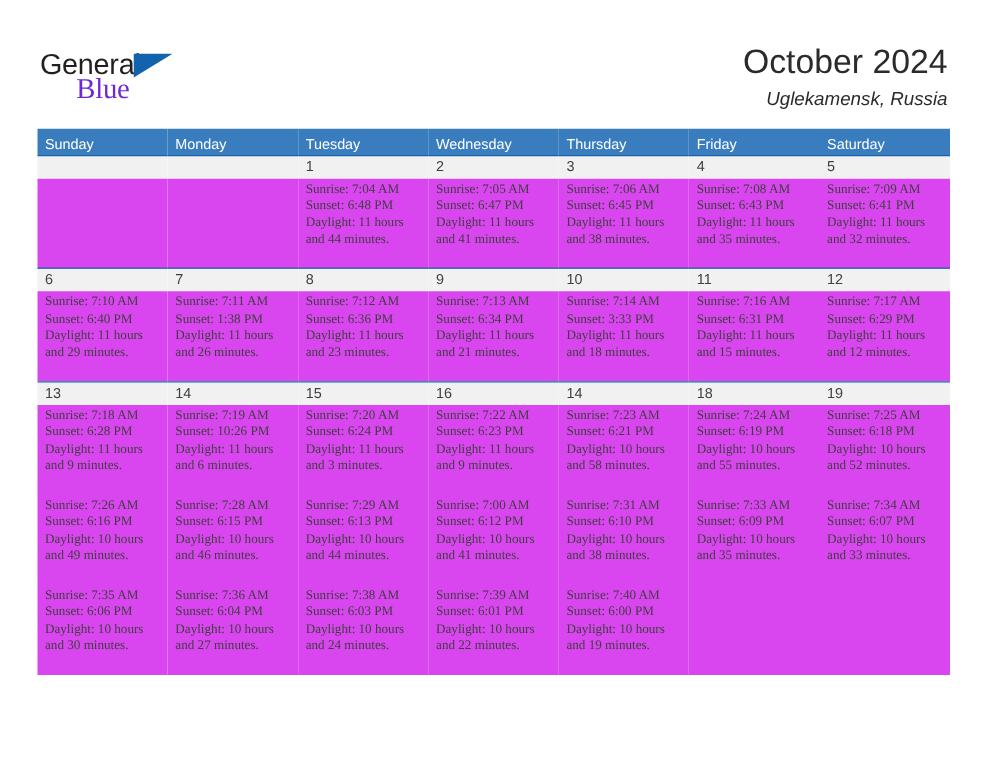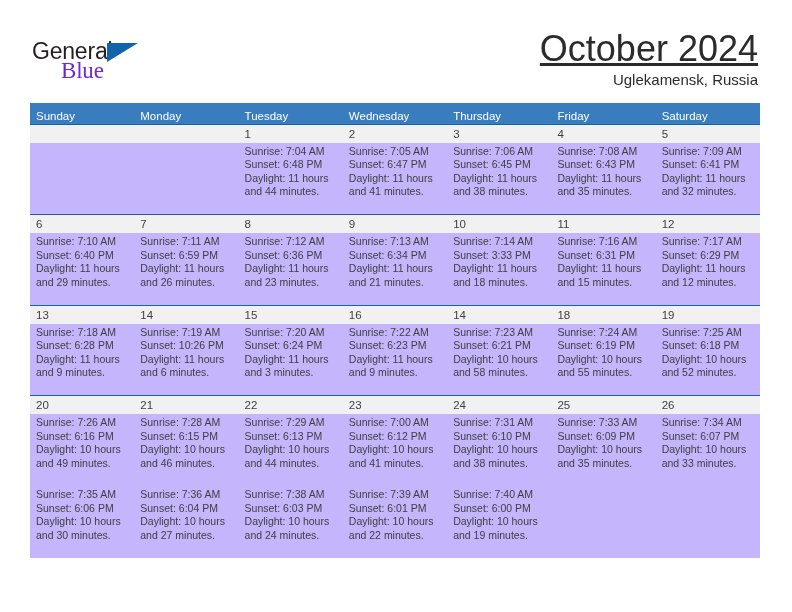--- a/index.html
+++ b/index.html
@@ -62,33 +62,33 @@
     border-left: 31px solid #1163ac;
     border-bottom: 19px solid transparent;
   }
   .title-block {
     position: absolute;
     right: 34px;
     top: 33px;
     text-align: right;
   }
   .cal-title {
-    font-size: 36px;
+    font-size: 27px;
     color: #2b2b2b;
     line-height: 32px;
     font-weight: normal;
     white-space: nowrap;
-    text-decoration: underline;
   }
   .cal-subtitle {
     font-size: 15px;
     color: #2b2b2b;
     line-height: 20px;
     margin-top: 5px;
     white-space: nowrap;
+    font-style: italic;
   }
 
   
   .calendar {
     position: absolute;
     left: 30px;
     top: 103px;
     width: 730px;
     border-collapse: collapse;
     table-layout: fixed;
@@ -112,29 +112,30 @@
     border-top: 1.5px solid #1663ab;
     border-bottom: none;
     font-size: 11.5px;
     color: #3f3f3f;
     padding: 3px 0 3px 6px;
     height: 17px;
     vertical-align: top;
     box-sizing: border-box;
   }
   .bodyrow td {
-    background: #c4b5fd;
+    background: #d946ef;
     font-size: 10.5px;
     color: #3f3f3f;
     padding: 2px 5px 0 6px;
     height: 72px;
     vertical-align: top;
     line-height: 13.6px;
     box-sizing: border-box;
     border: none;
+    font-family: Liberation Serif, serif;
   }
   .bodyrow td .line { white-space: nowrap; }
   .bodyrow td .wrapline { }
   .empty { }
 </style>
 </head>
 <body>
 
 <div class="page">
 
@@ -231,21 +232,21 @@
       </tr>
       <tr class="bodyrow">
         <td>
           <div class="line">Sunrise: 7:10 AM</div>
           <div class="line">Sunset: 6:40 PM</div>
           <div class="wrapline">Daylight: 11 hours</div>
           <div class="wrapline">and 29 minutes.</div>
         </td>
         <td>
           <div class="line">Sunrise: 7:11 AM</div>
-          <div class="line">Sunset: 6:59 PM</div>
+          <div class="line">Sunset: 1:38 PM</div>
           <div class="wrapline">Daylight: 11 hours</div>
           <div class="wrapline">and 26 minutes.</div>
         </td>
         <td>
           <div class="line">Sunrise: 7:12 AM</div>
           <div class="line">Sunset: 6:36 PM</div>
           <div class="wrapline">Daylight: 11 hours</div>
           <div class="wrapline">and 23 minutes.</div>
         </td>
         <td>
@@ -321,29 +322,20 @@
           <div class="wrapline">and 55 minutes.</div>
         </td>
         <td>
           <div class="line">Sunrise: 7:25 AM</div>
           <div class="line">Sunset: 6:18 PM</div>
           <div class="wrapline">Daylight: 10 hours</div>
           <div class="wrapline">and 52 minutes.</div>
         </td>
       </tr>
 
-      <tr class="daterow">
-        <td>20</td>
-        <td>21</td>
-        <td>22</td>
-        <td>23</td>
-        <td>24</td>
-        <td>25</td>
-        <td>26</td>
-      </tr>
       <tr class="bodyrow">
         <td>
           <div class="line">Sunrise: 7:26 AM</div>
           <div class="line">Sunset: 6:16 PM</div>
           <div class="wrapline">Daylight: 10 hours</div>
           <div class="wrapline">and 49 minutes.</div>
         </td>
         <td>
           <div class="line">Sunrise: 7:28 AM</div>
           <div class="line">Sunset: 6:15 PM</div>

